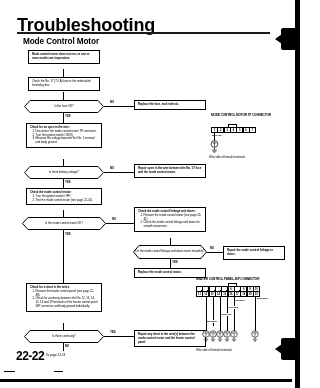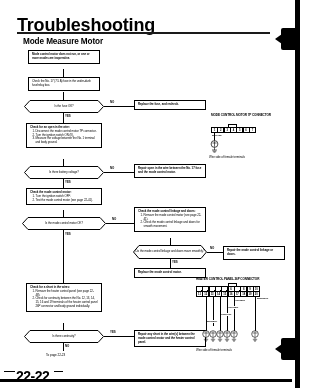--- a/index.html
+++ b/index.html
@@ -58,22 +58,22 @@
     width:0;height:0;
     border-top:5px solid transparent;
     border-bottom:5px solid transparent;
     border-right:7px solid #000;
   }
   #footer-rule {
     position: absolute; left: 0; bottom: 6px;
     width: 292px; height: 3px; background: #000;
   }
   #page-number {
-    position: absolute; left: 16px; bottom: 4px;
-    font-size: 14px; font-weight: bold; letter-spacing: -0.5px;
+    position: absolute; left: 16px; bottom: 25px;
+    font-size: 12px; font-weight: bold; letter-spacing: -0.5px;
   }
   #page-num-dashL {
     position: absolute; left: 4px; bottom: 16px;
     width: 11px; height: 1.5px; background:#000;
   }
   #page-num-dashR {
     position: absolute; left: 54px; bottom: 16px;
     width: 9px; height: 1.5px; background:#000;
   }
 
@@ -148,21 +148,21 @@
     position: absolute;
     border: 0.7px solid #000; border-bottom: none;
     background: #fff;
   }
 </style>
 </head>
 <body>
 
 <div id="page-title">Troubleshooting</div>
 <div id="title-rule"></div>
-<div id="section-title">Mode Measure Motor</div>
+<div id="section-title">Mode Control Motor</div>
 
 <div id="edge-bar"></div>
 <div id="thumb-tab"></div>
 <div id="thumb-tab2"></div>
 <div id="footer-rule"></div>
 <div id="page-num-dashL"></div>
 <div id="page-number">22-22</div>
 <div id="page-num-dashR"></div>
 
 <div class="fbox" style="left:28px; top:50px; width:72px;">

